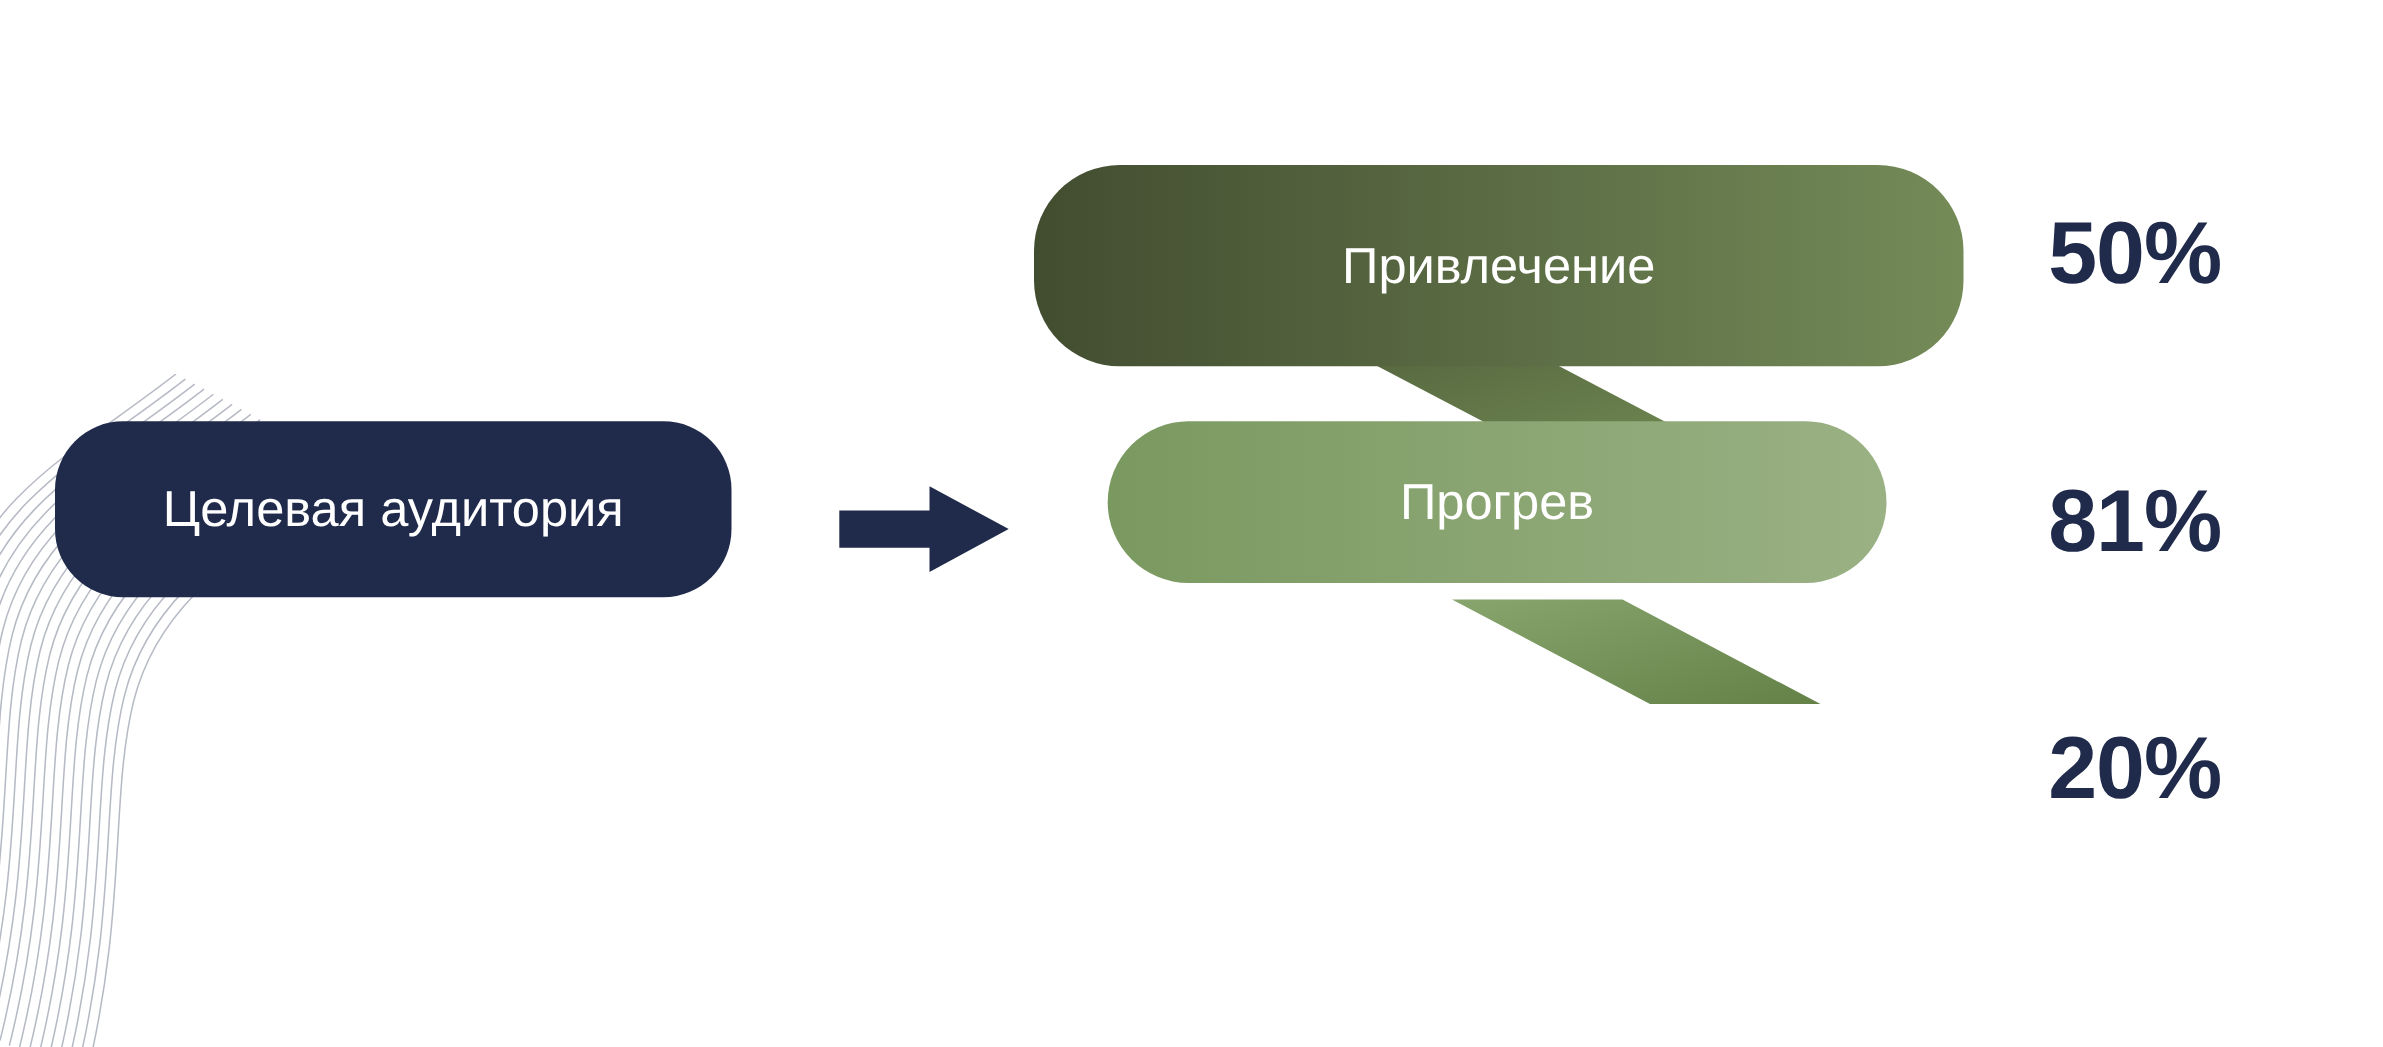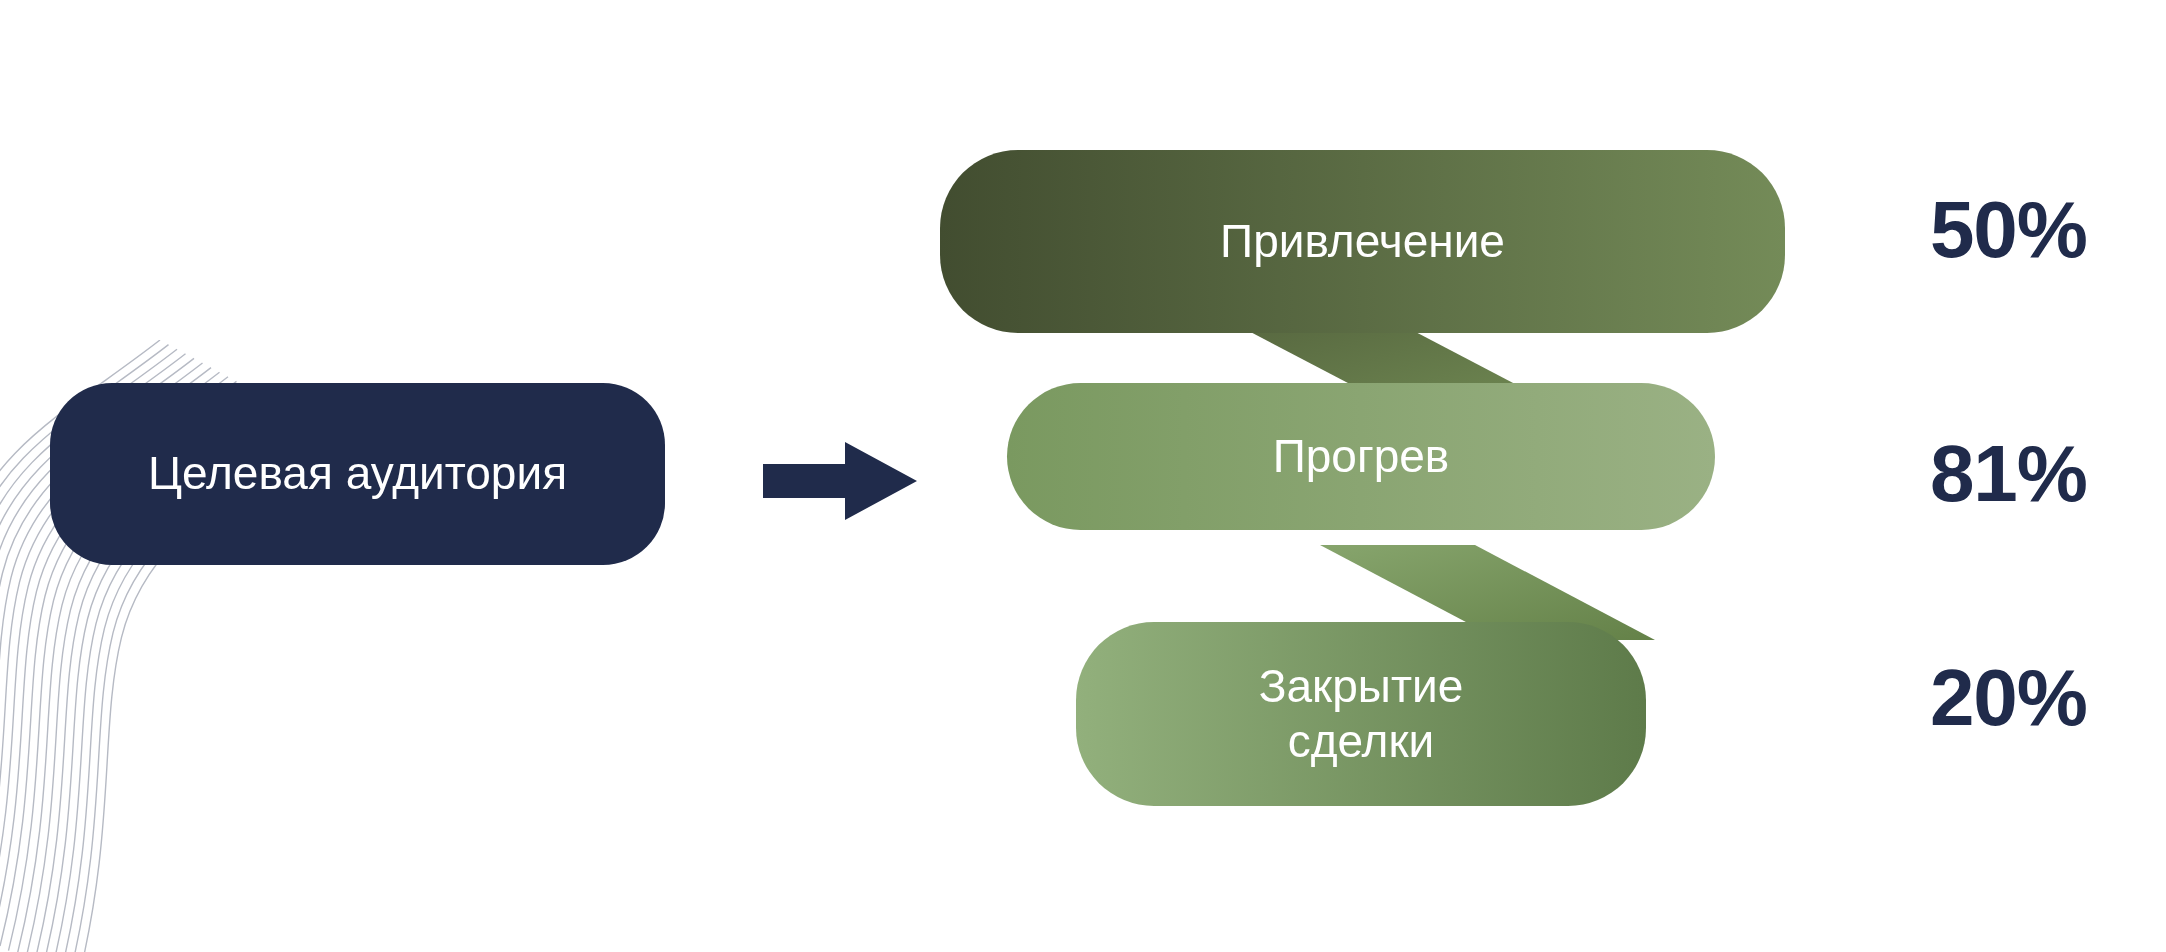--- a/index.html
+++ b/index.html
@@ -34,21 +34,21 @@
     display: flex;
     align-items: center;
     justify-content: center;
     color: #ffffff;
     box-sizing: border-box;
   }
   #source-pill {
     left: 50px;
     top: 383px;
     width: 615px;
-    height: 182px;
+    height: 160px;
     border-radius: 62px;
     background: var(--navy, #202b4b);
   }
   .pill-label {
     font-size: 46px;
     font-weight: 500;
     line-height: 1.2;
     text-align: center;
   }
   .stage { border-radius: 78px; }
@@ -71,21 +71,21 @@
     top: 436px;
     width: 160px;
     height: 90px;
   }
   #arrow-svg polygon { fill: var(--navy, #202b4b); }
   
   .percent {
     position: absolute;
     left: 1862px;
     width: 225px;
-    text-align: right;
+    text-align: left;
     font-size: 80px;
     font-weight: 700;
     color: var(--navy, #202b4b);
     letter-spacing: -1px;
   }
   #percent-1 { top: 184px; }
   #percent-2 { top: 428px; }
   #percent-3 { top: 652px; }
 </style>
 </head>
@@ -140,21 +140,18 @@
   </svg>
 
   <div class="pill stage" id="stage-1" style="background: linear-gradient(90deg, rgb(66, 77, 48), rgb(116, 139, 88));">
     <span class="pill-label">Привлечение</span>
   </div>
 
   <div class="pill stage" id="stage-2" style="background: linear-gradient(90deg, rgb(122, 153, 96), rgb(154, 177, 132));">
     <span class="pill-label">Прогрев</span>
   </div>
 
-  <div class="pill stage" id="stage-3" style="background: linear-gradient(90deg, rgb(146, 176, 124), rgb(94, 123, 74));">
-    <span class="pill-label">Закрытие сделки</span>
-  </div>
 
   <div class="percent" id="percent-1">50%</div>
   <div class="percent" id="percent-2">81%</div>
   <div class="percent" id="percent-3">20%</div>
 
 </div>
 
 </body></html>

